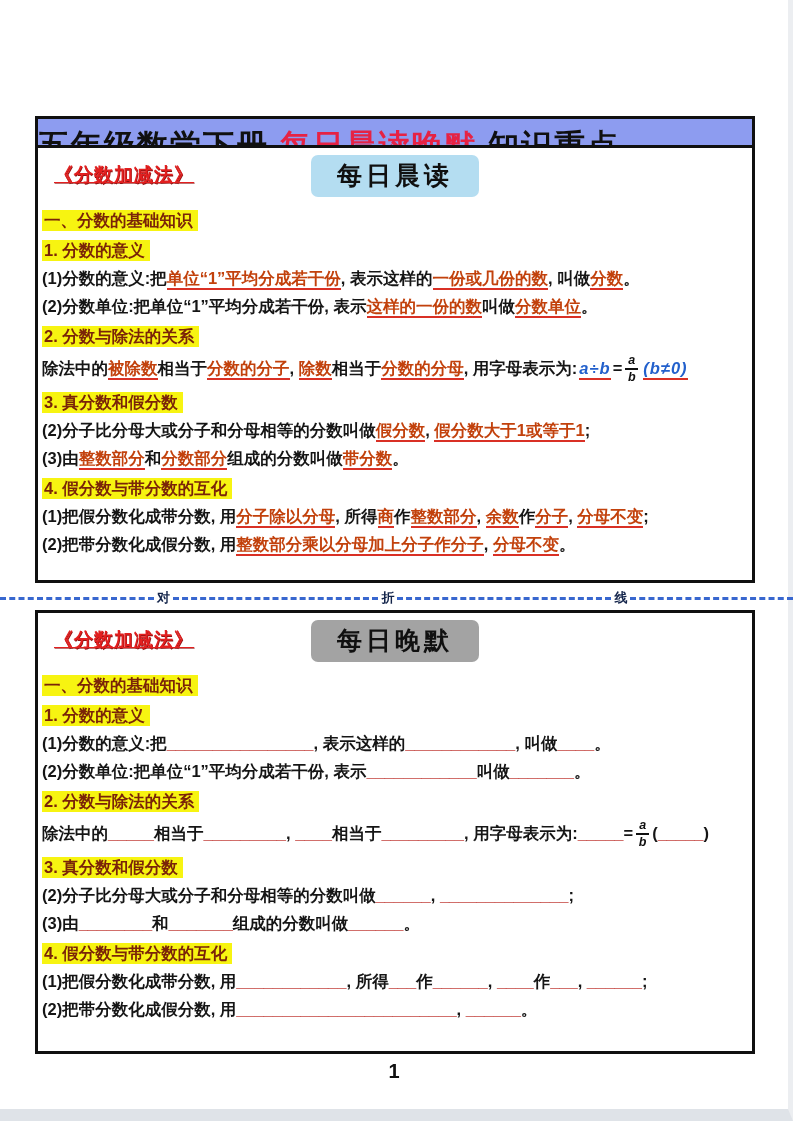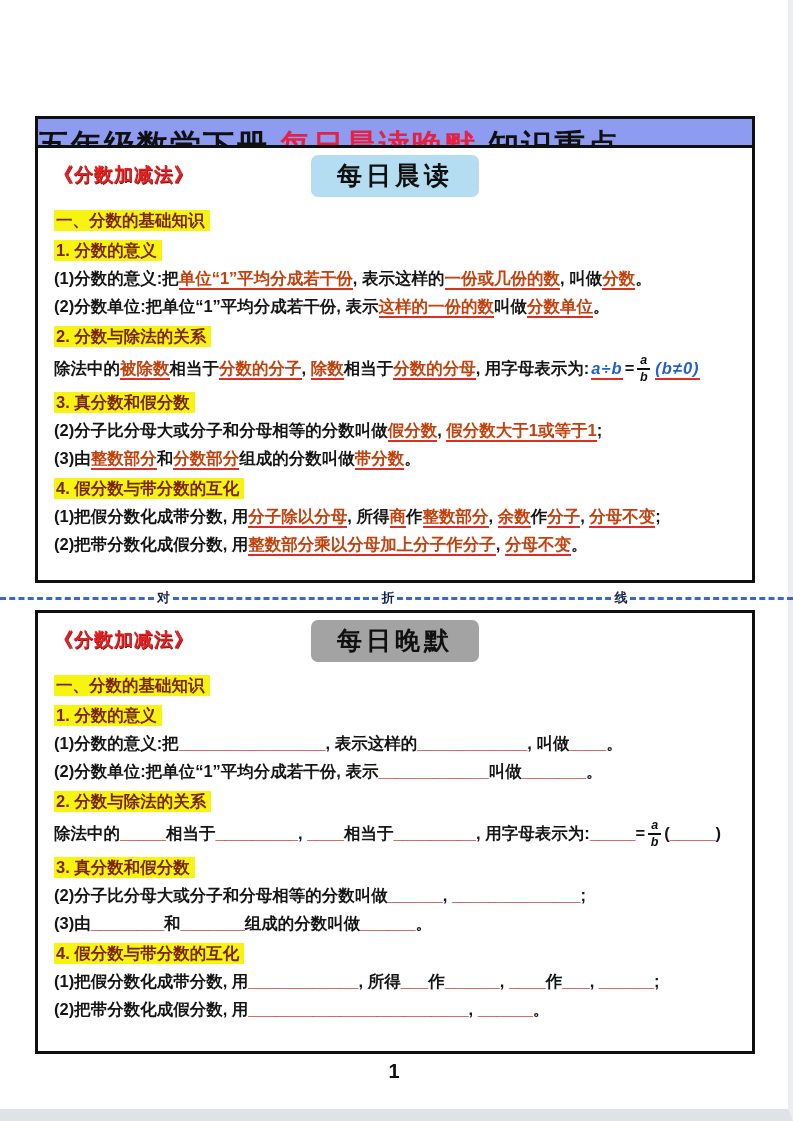--- a/index.html
+++ b/index.html
@@ -16,27 +16,27 @@
 
   
   .box { position:absolute; left:35px; width:720px; background:#ffffff;
     border:3px solid #101010; }
   .box-morning { top:145px; height:438px; }
   .box-evening { top:610px; height:444px; }
 
   .box-head { position:relative; height:46px; margin-top:5px; text-align:center; }
   .unit-title { position:absolute; left:16px; top:9px; color:#e31f1f;
     font-size:19px; font-weight:bold; letter-spacing:1px;
-    text-shadow:0.6px 0.6px 0 #8c1212; }
+    text-shadow:0.6px 0.6px 0 #8c1212;text-decoration:underline; }
   .badge { display:inline-block; margin-top:2px; padding:4px 26px 5px;
     font-size:25px; font-weight:bold; letter-spacing:4px; color:#101010;border-radius:7px; }
   .badge-morning { background:#b4ddf1; }
   .badge-evening { background:#a3a3a3; }
 
-  .content { padding:2px 16px 0 16px; overflow:hidden; }
+  .content { padding:2px 16px 0 4px; overflow:hidden; }
   .line { line-height:21px; margin:7px 0; white-space:nowrap;
     font-size:16.5px; font-weight:bold; color:#151515; }
   .line.h { margin:9px 0 6px; }
 
   .seg-h { background:#f7f411; color:#7a2408; padding:1px 5px 2px 2px; }
   .seg-n { color:#151515; }
   .seg-term { color:#c2410c; border-bottom:2px solid #d93025; padding-bottom:1px; }
   .seg-termi { color:#2260cc; font-style:italic; letter-spacing:1px;
     border-bottom:2px solid #d93025; padding-bottom:1px; margin:10px 2px; }
   .seg-blank { color:#b9221d; letter-spacing:0; }

